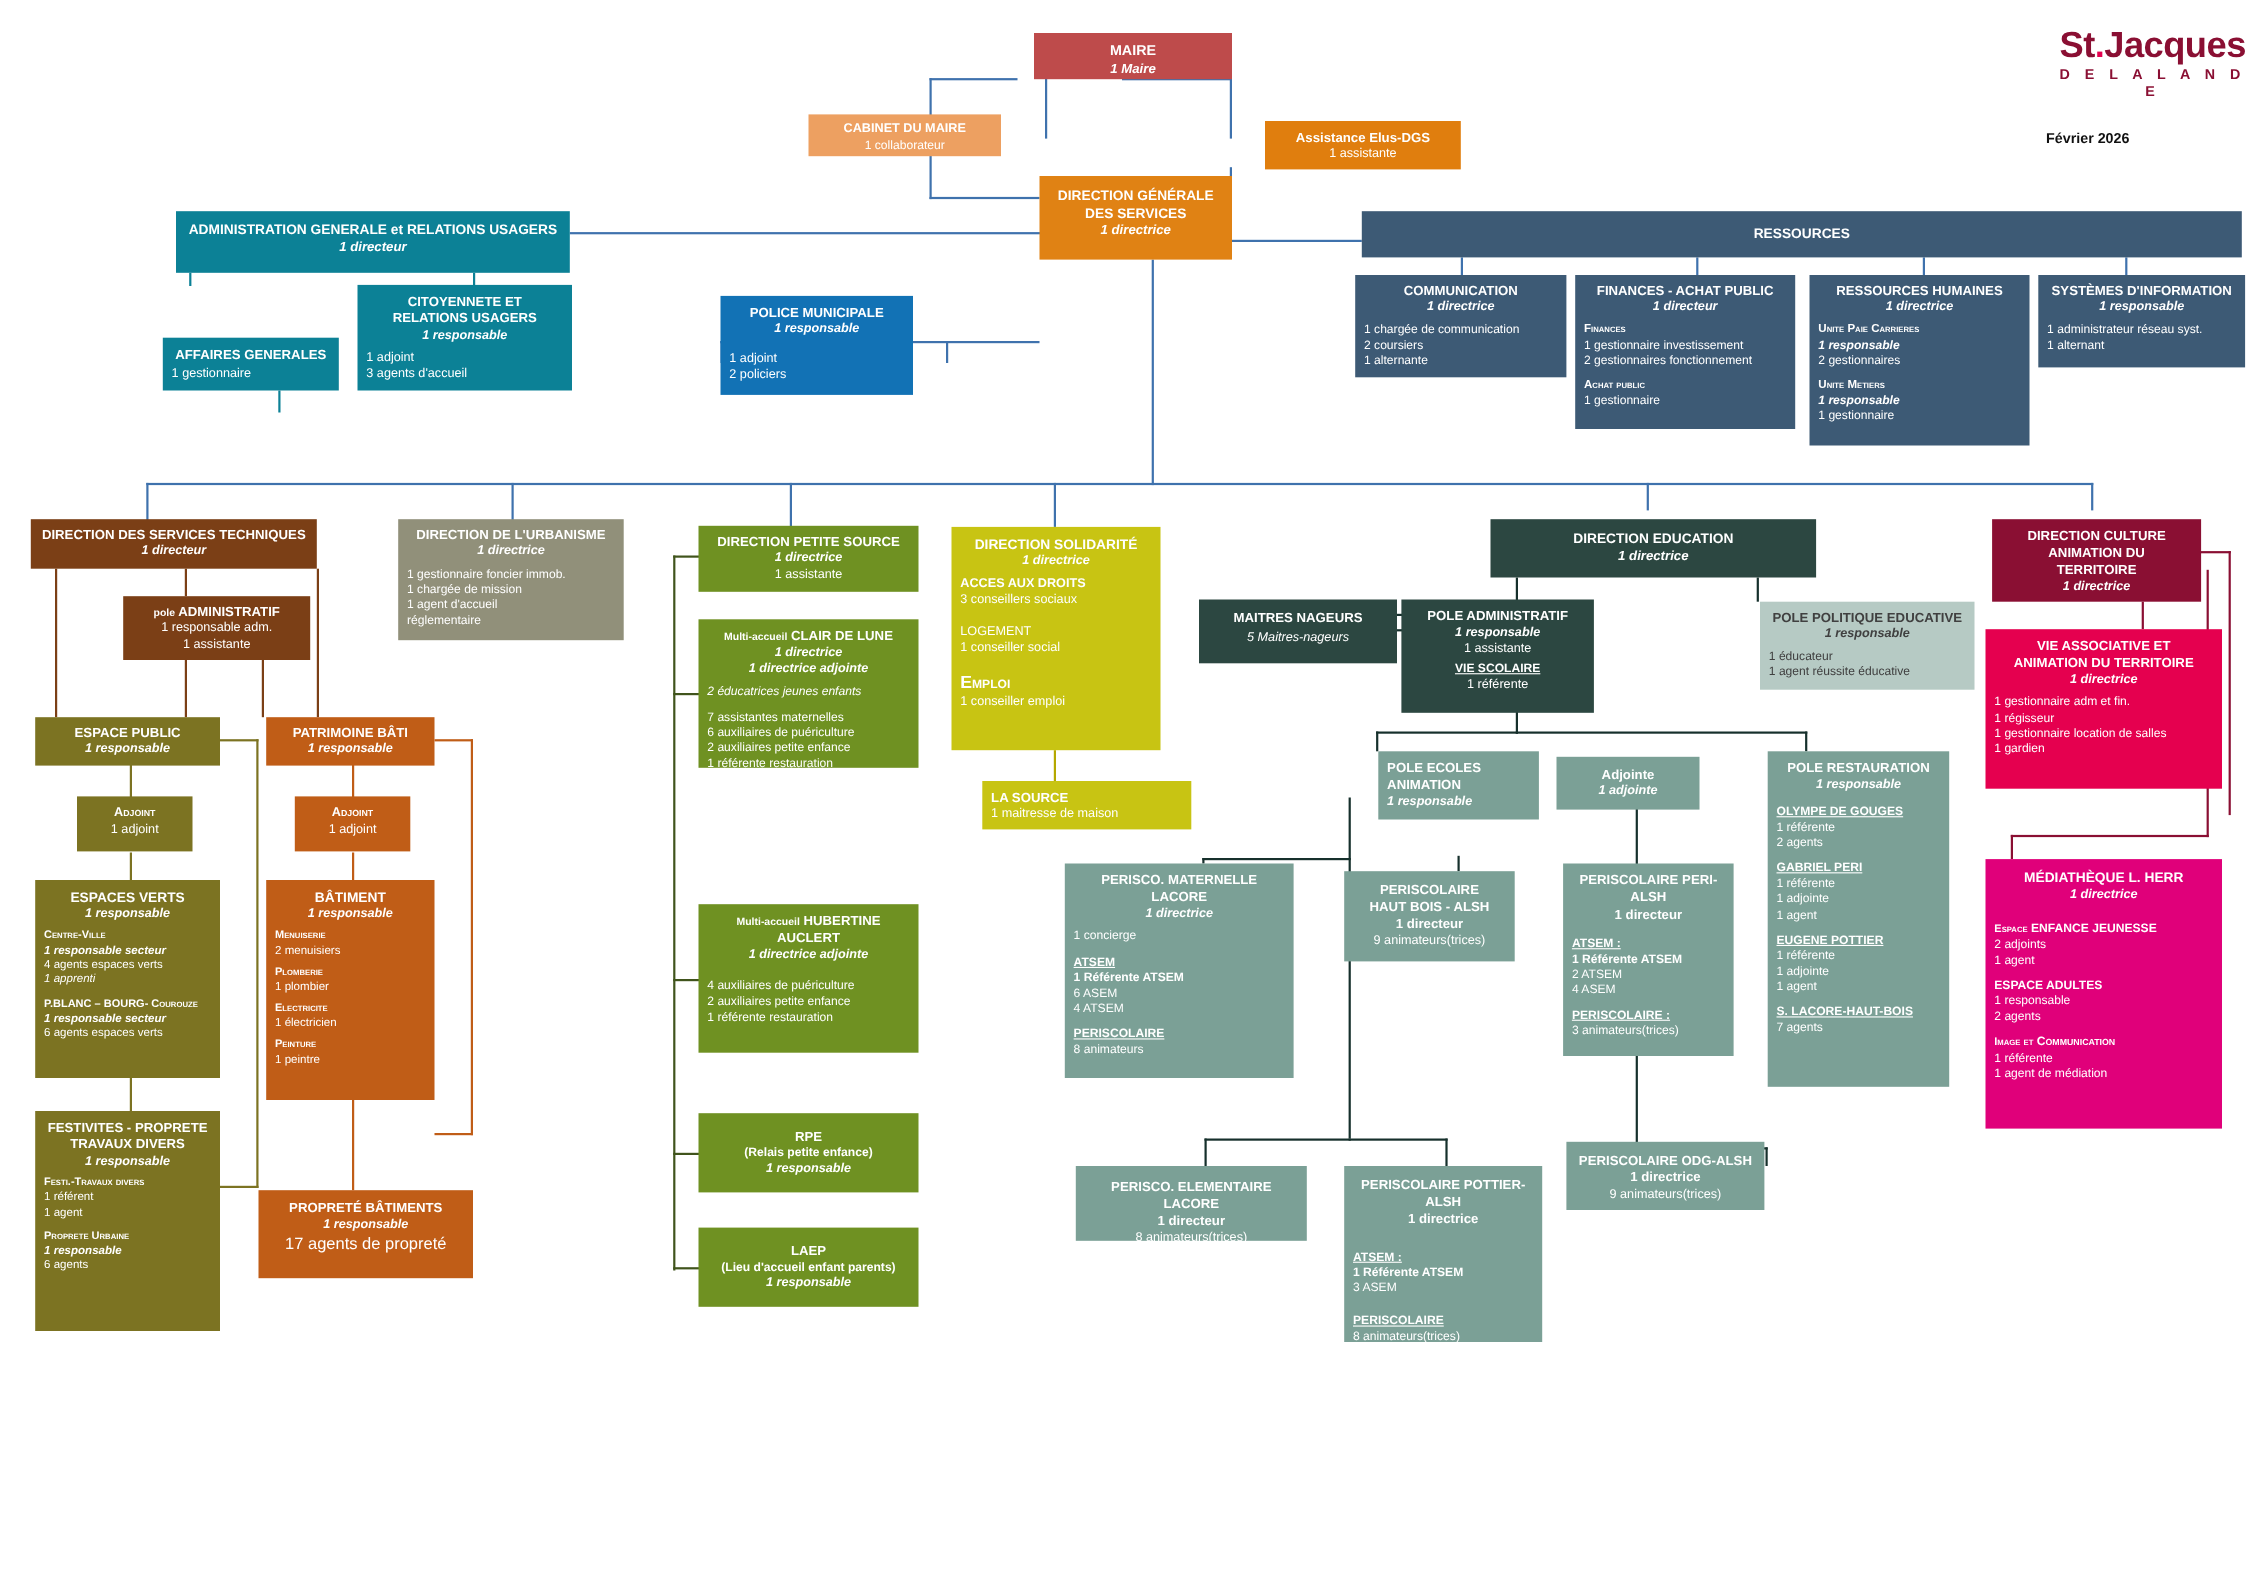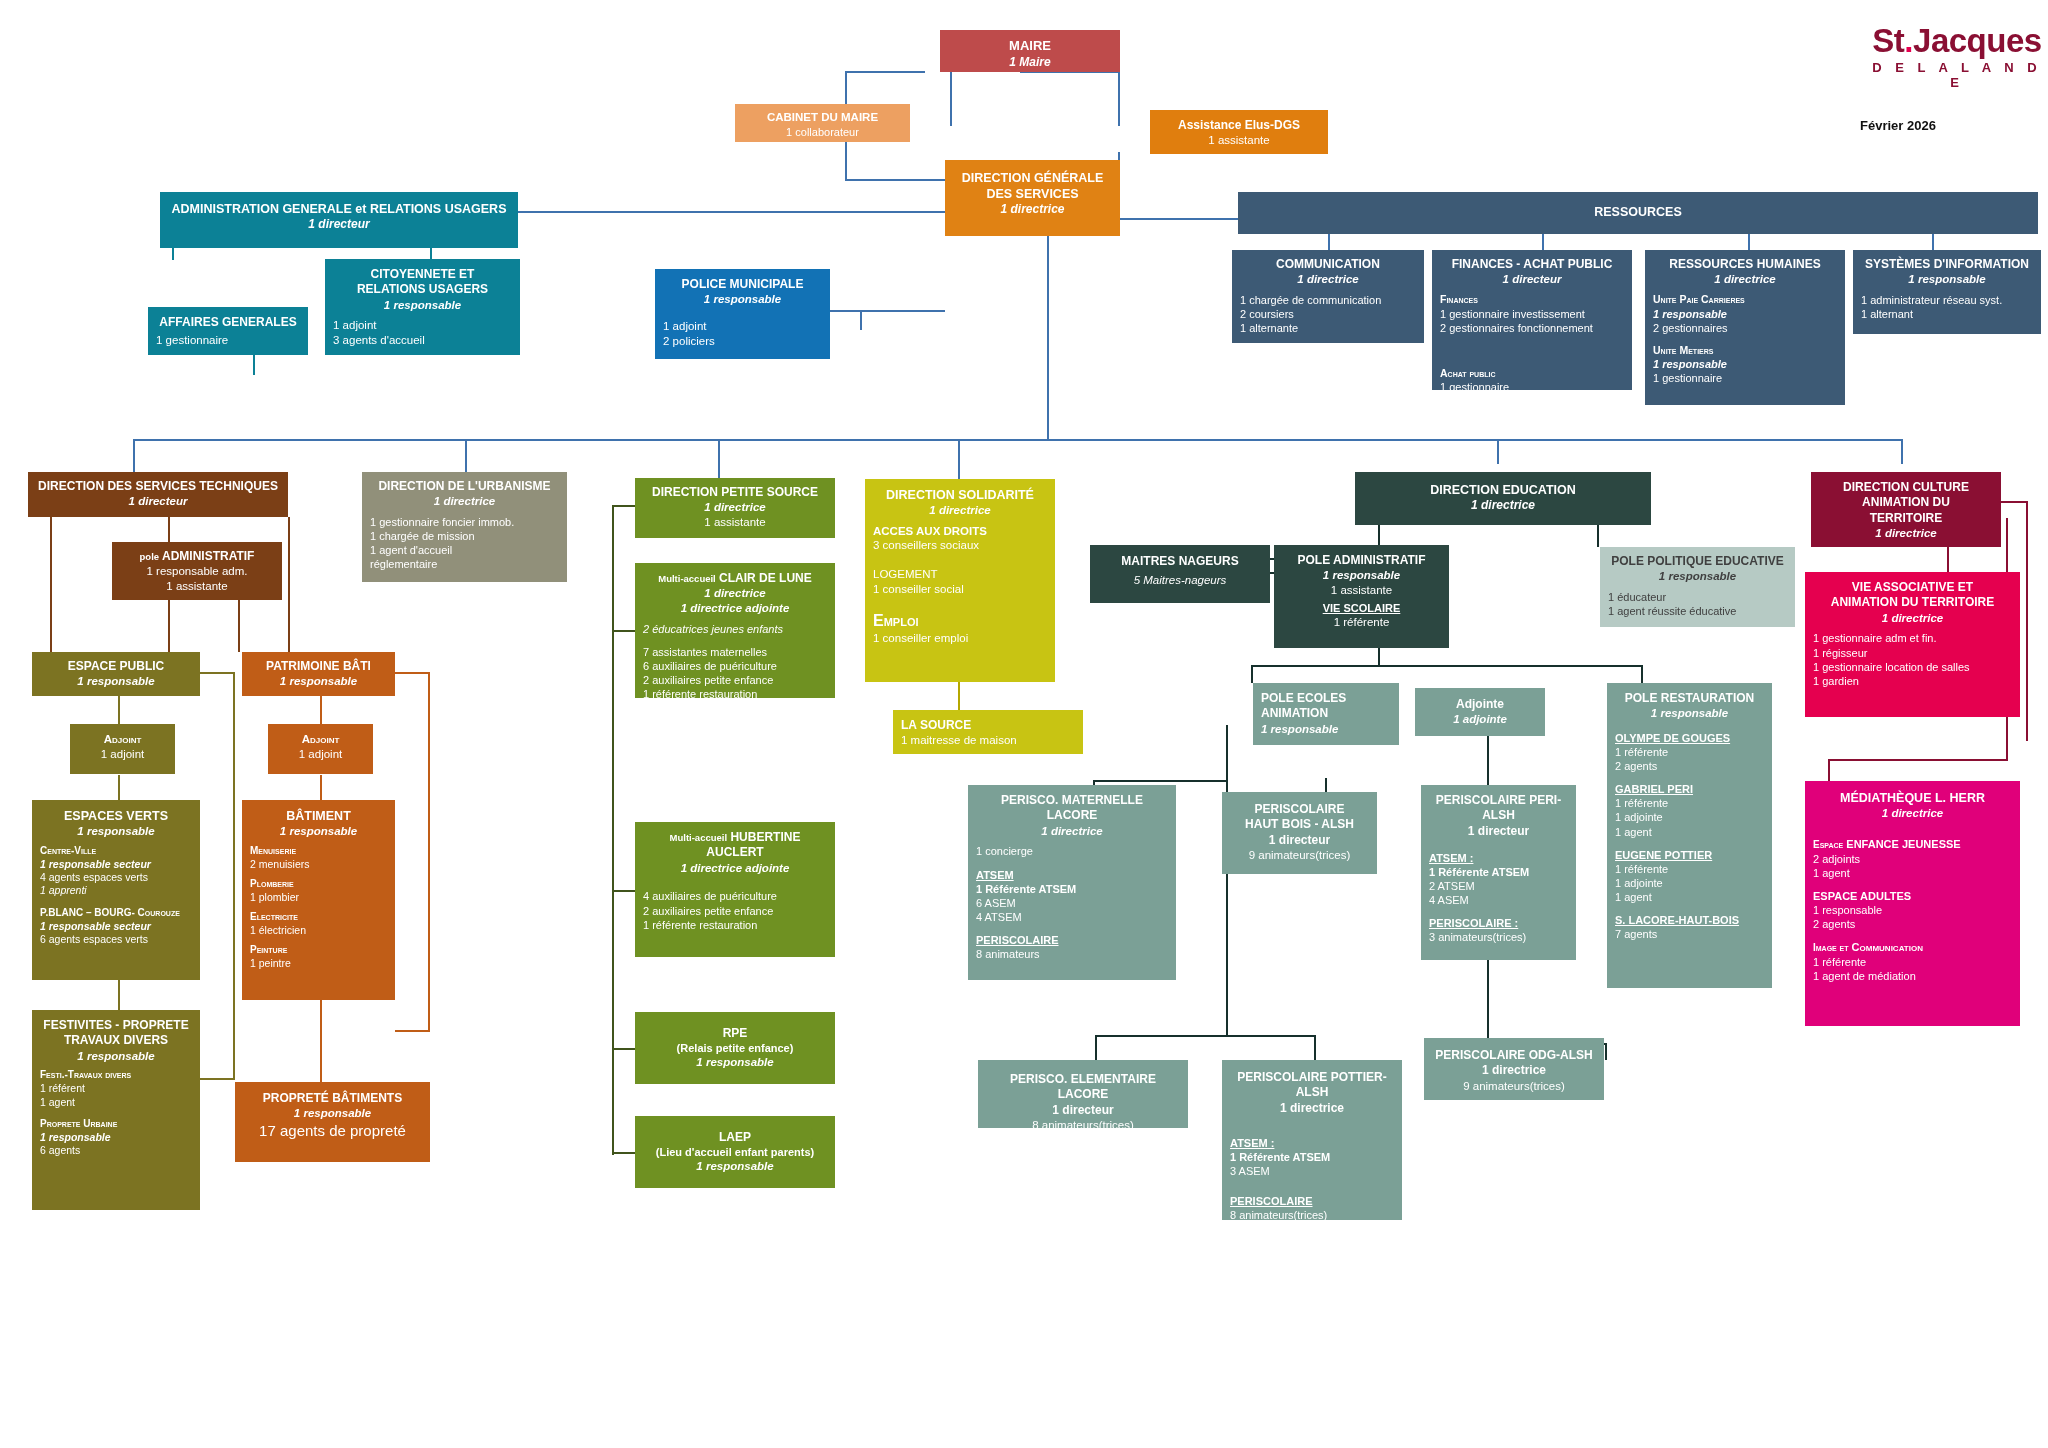--- a/index.html
+++ b/index.html
@@ -144,21 +144,21 @@
   </div>
 
   <div class="box" style="left:1432px;top:250px;width:200px;height:140px;background:#3d5a75;font-size:12px;padding-top:7px;">
     <span class="t">FINANCES - ACHAT PUBLIC</span>
     <span class="s" style="font-size:11.5px;">1 directeur</span>
     <span class="body" style="font-size:11px;">
       <span class="hd" style="font-size:10.5px;">Finances</span>
       <span class="ln">1 gestionnaire investissement</span>
       <span class="ln">2 gestionnaires fonctionnement</span>
       <span class="gap"></span>
-      <span class="hd" style="font-size:10.5px;margin-top:23px;">Achat public</span>
+      <span class="hd" style="font-size:10.5px;">Achat public</span>
       <span class="ln">1 gestionnaire</span>
     </span>
   </div>
 
   <div class="box" style="left:1645px;top:250px;width:200px;height:155px;background:#3d5a75;font-size:12px;padding-top:7px;">
     <span class="t">RESSOURCES HUMAINES</span>
     <span class="s" style="font-size:11.5px;">1 directrice</span>
     <span class="body" style="font-size:11px;">
       <span class="hd" style="font-size:10.5px;">Unite Paie Carrieres</span>
       <span class="it">1 responsable</span>

